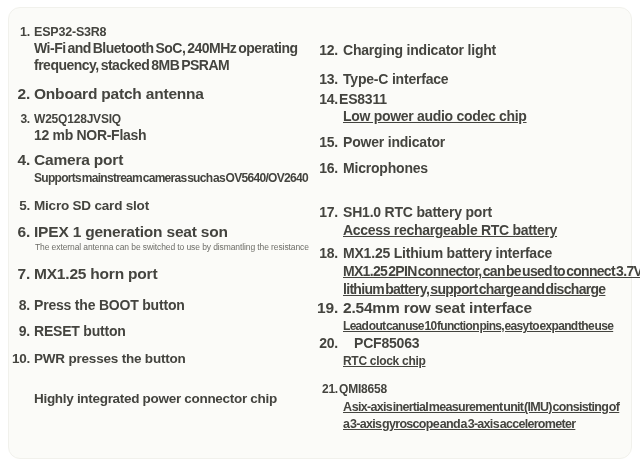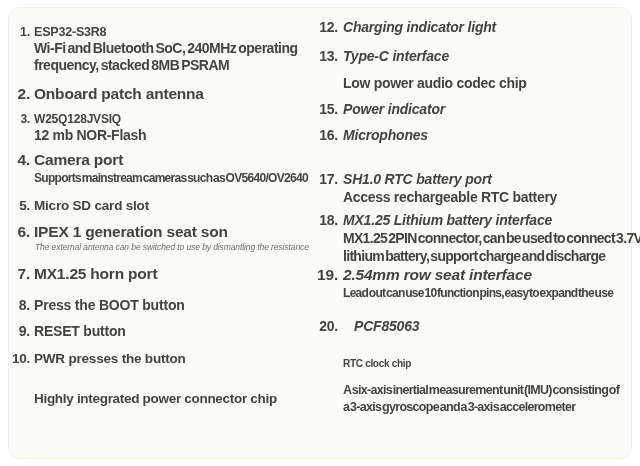--- a/index.html
+++ b/index.html
@@ -10,43 +10,43 @@
     color:#44443f;
     overflow:hidden;
   }
   .screen { position:relative; width:640px; height:466px; background:#ffffff; }
   .panel {
     position:absolute; left:8px; top:7px; right:8px; bottom:7px;
     background:#fbfbf8; border:1px solid #f1f1ec; border-radius:12px;
   }
   .col { position:absolute; }
   .col-left  { left:12px;  top:24px; width:302px; }
-  .col-right { left:316px; top:18px; width:320px; }
+  .col-right { left:316px; top:41px; width:320px; }
 
   .trow { display:flex; align-items:baseline; font-weight:600; letter-spacing:-0.2px; white-space:nowrap; }
   .num  { flex:none; width:18px; text-align:right; }
   .col-right .num { width:22px; }
   .ttl  { margin-left:4px; }
-  .col-right .ttl { margin-left:5px;font-style:italic; }
+  .col-right .ttl { margin-left:5px; }
   .tight .ttl { margin-left:1px; }
   .wide  .ttl { margin-left:16px; }
 
   .desc { padding-left:22px; font-weight:600; letter-spacing:-0.3px; white-space:nowrap; }
-  .col-right .desc { padding-left:27px; }
+  .col-right .desc { padding-left:27px;text-decoration:underline; }
   .cram  { letter-spacing:-0.5px; word-spacing:-1.5px; }
   .cram2 { letter-spacing:-0.7px; word-spacing:-2px; }
   .tiny-desc { padding-left:23px; font-size:8.5px; line-height:11px; font-weight:400;
-               color:#6e6e68; letter-spacing:-0.1px;font-style:italic; }
+               color:#6e6e68; letter-spacing:-0.1px; }
 
   .f12  { font-size:12px;   line-height:16px; }
   .f125 { font-size:12.5px; line-height:16px; }
   .f13  { font-size:14px;   line-height:17px; }
   .f135 { font-size:13.5px; line-height:18px; }
   .f14  { font-size:14px;   line-height:18px; }
-  .f145 { font-size:10px; line-height:19px;margin-top:19px; }
+  .f145 { font-size:12px; line-height:19px; }
   .f15  { font-size:15.5px; line-height:20px; }
 </style>
 </head>
 <body>
 
 <div class="screen">
   <div class="panel"></div>
 
   <div class="col col-left">
 
@@ -133,28 +133,32 @@
 
   <div class="col col-right">
 
     <div class="item" style="margin-bottom:11px">
       <div class="trow f14">
         <span class="num">12.</span>
         <span class="ttl">Charging indicator light</span>
       </div>
     </div>
 
-    <div class="item" style="margin-bottom:10px">
+    <div class="item" style="margin-bottom:2px">
       <div class="trow f14">
         <span class="num">13.</span>
         <span class="ttl">Type-C interface</span>
       </div>
     </div>
 
     <div class="item tight" style="margin-bottom:8px">
+      <div class="trow f14">
+        <span class="num">14.</span>
+        <span class="ttl">ES8311</span>
+      </div>
       <div class="desc f13">Low power audio codec chip</div>
     </div>
 
     <div class="item" style="margin-bottom:8px">
       <div class="trow f14">
         <span class="num">15.</span>
         <span class="ttl">Power indicator</span>
       </div>
     </div>
 
@@ -175,35 +179,39 @@
 
     <div class="item" style="margin-bottom:0">
       <div class="trow f13">
         <span class="num">18.</span>
         <span class="ttl">MX1.25 Lithium battery interface</span>
       </div>
       <div class="desc f13 cram2" style="line-height:18px">MX1.25 2PIN connector, can be used to connect 3.7V</div>
       <div class="desc f13 cram2" style="line-height:18px">lithium battery, support charge and discharge</div>
     </div>
 
-    <div class="item" style="margin-bottom:17px">
+    <div class="item" style="margin-bottom:1px">
       <div class="trow f15">
         <span class="num">19.</span>
         <span class="ttl">2.54mm row seat interface</span>
       </div>
       <div class="desc f12 cram2">Lead out can use 10 function pins, easy to expand the use</div>
     </div>
 
     <div class="item wide" style="margin-bottom:9px">
       <div class="trow f13">
         <span class="num">20.</span>
         <span class="ttl">PCF85063</span>
       </div>
       <div class="desc f145">RTC clock chip</div>
     </div>
 
     <div class="item tight">
+      <div class="trow f145">
+        <span class="num">21.</span>
+        <span class="ttl">QMI8658</span>
+      </div>
       <div class="desc f125 cram2" style="line-height:17px">A six-axis inertial measurement unit (IMU) consisting of</div>
       <div class="desc f125 cram2" style="line-height:17px">a 3-axis gyroscope and a 3-axis accelerometer</div>
     </div>
 
   </div>
 </div>
 
 </body></html>

